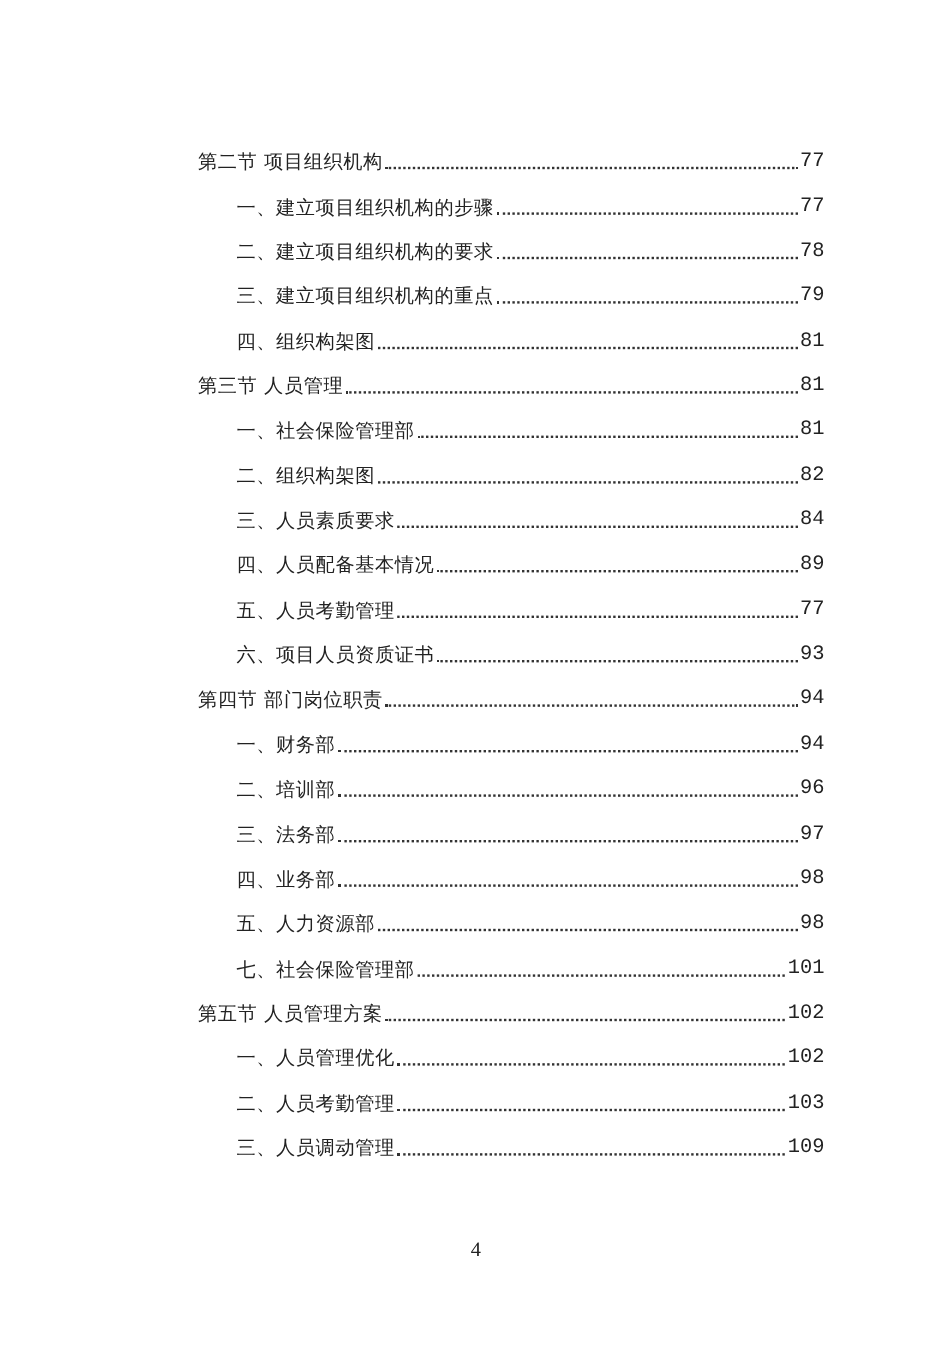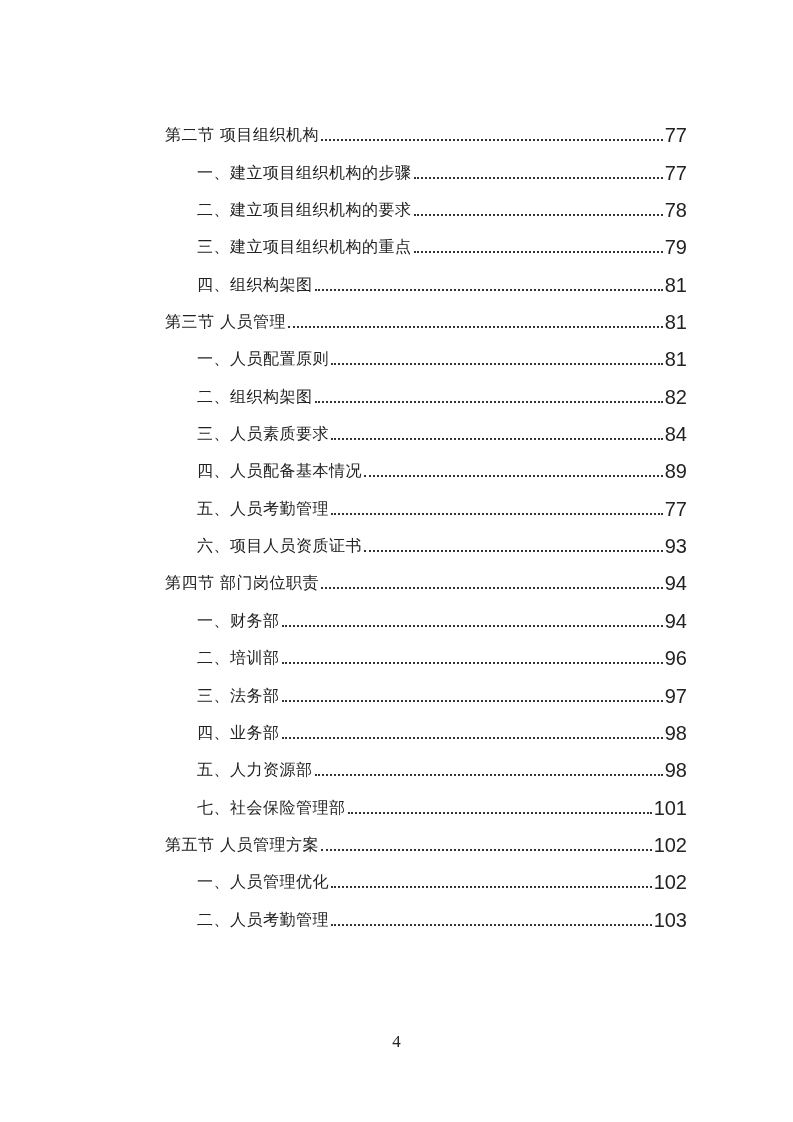--- a/index.html
+++ b/index.html
@@ -37,22 +37,22 @@
       letter-spacing: 0.5px;
     }
     .toc-leader {
       flex: 1 1 auto;
       margin: 0 2px 4px 2px;
       border-bottom: 2px dotted #333333;
       height: 0;
     }
     .toc-page {
       flex: 0 0 auto;
-      font-family: Liberation Sans, sans-serif;
-      font-size: 20px;
+      font-family: Liberation Mono, monospace;
+      font-size: 17px;
       text-align: right;
     }
     .page-number {
       position: absolute;
       left: 0;
       width: 793px;
       top: 1032px;
       text-align: center;
       font-family: "Liberation Serif", serif;
       font-size: 17px;
@@ -87,21 +87,21 @@
     <span class="toc-title">四、组织构架图</span>
     <span class="toc-leader"></span>
     <span class="toc-page">81</span>
   </div>
   <div class="toc-entry level-1">
     <span class="toc-title">第三节  人员管理</span>
     <span class="toc-leader"></span>
     <span class="toc-page">81</span>
   </div>
   <div class="toc-entry level-2">
-    <span class="toc-title">一、人员配置原则</span>
+    <span class="toc-title">一、社会保险管理部</span>
     <span class="toc-leader"></span>
     <span class="toc-page">81</span>
   </div>
   <div class="toc-entry level-2">
     <span class="toc-title">二、组织构架图</span>
     <span class="toc-leader"></span>
     <span class="toc-page">82</span>
   </div>
   <div class="toc-entry level-2">
     <span class="toc-title">三、人员素质要求</span>
@@ -166,15 +166,20 @@
   <div class="toc-entry level-2">
     <span class="toc-title">一、人员管理优化</span>
     <span class="toc-leader"></span>
     <span class="toc-page">102</span>
   </div>
   <div class="toc-entry level-2">
     <span class="toc-title">二、人员考勤管理</span>
     <span class="toc-leader"></span>
     <span class="toc-page">103</span>
   </div>
+  <div class="toc-entry level-2">
+    <span class="toc-title">三、人员调动管理</span>
+    <span class="toc-leader"></span>
+    <span class="toc-page">109</span>
+  </div>
 </div>
 
 <div class="page-number">4</div>
 
 </body></html>

